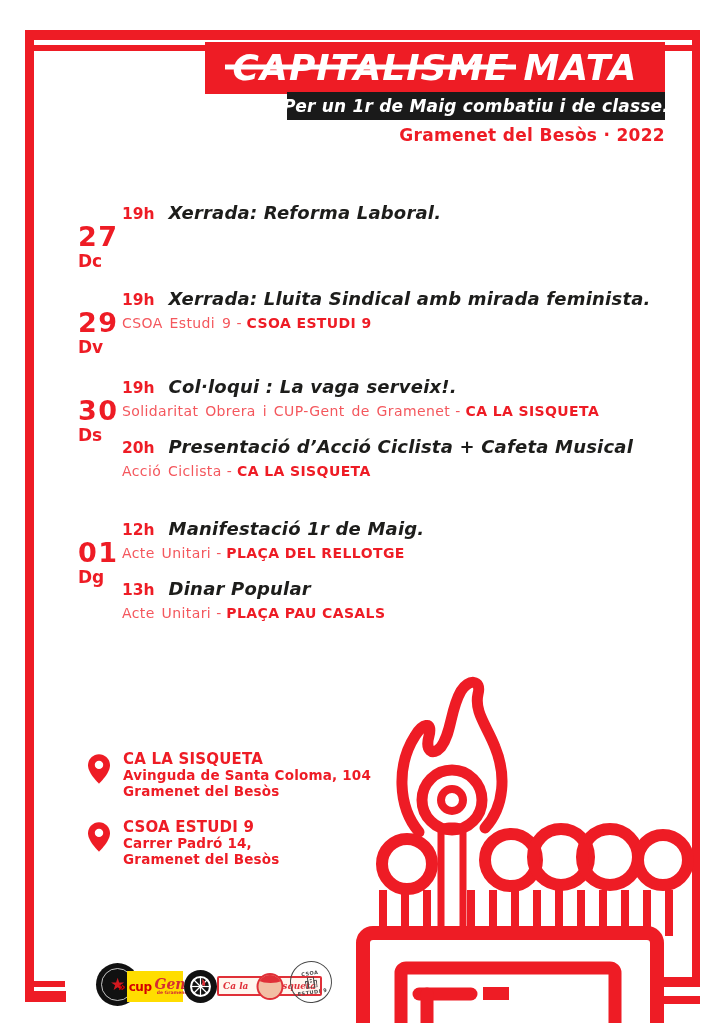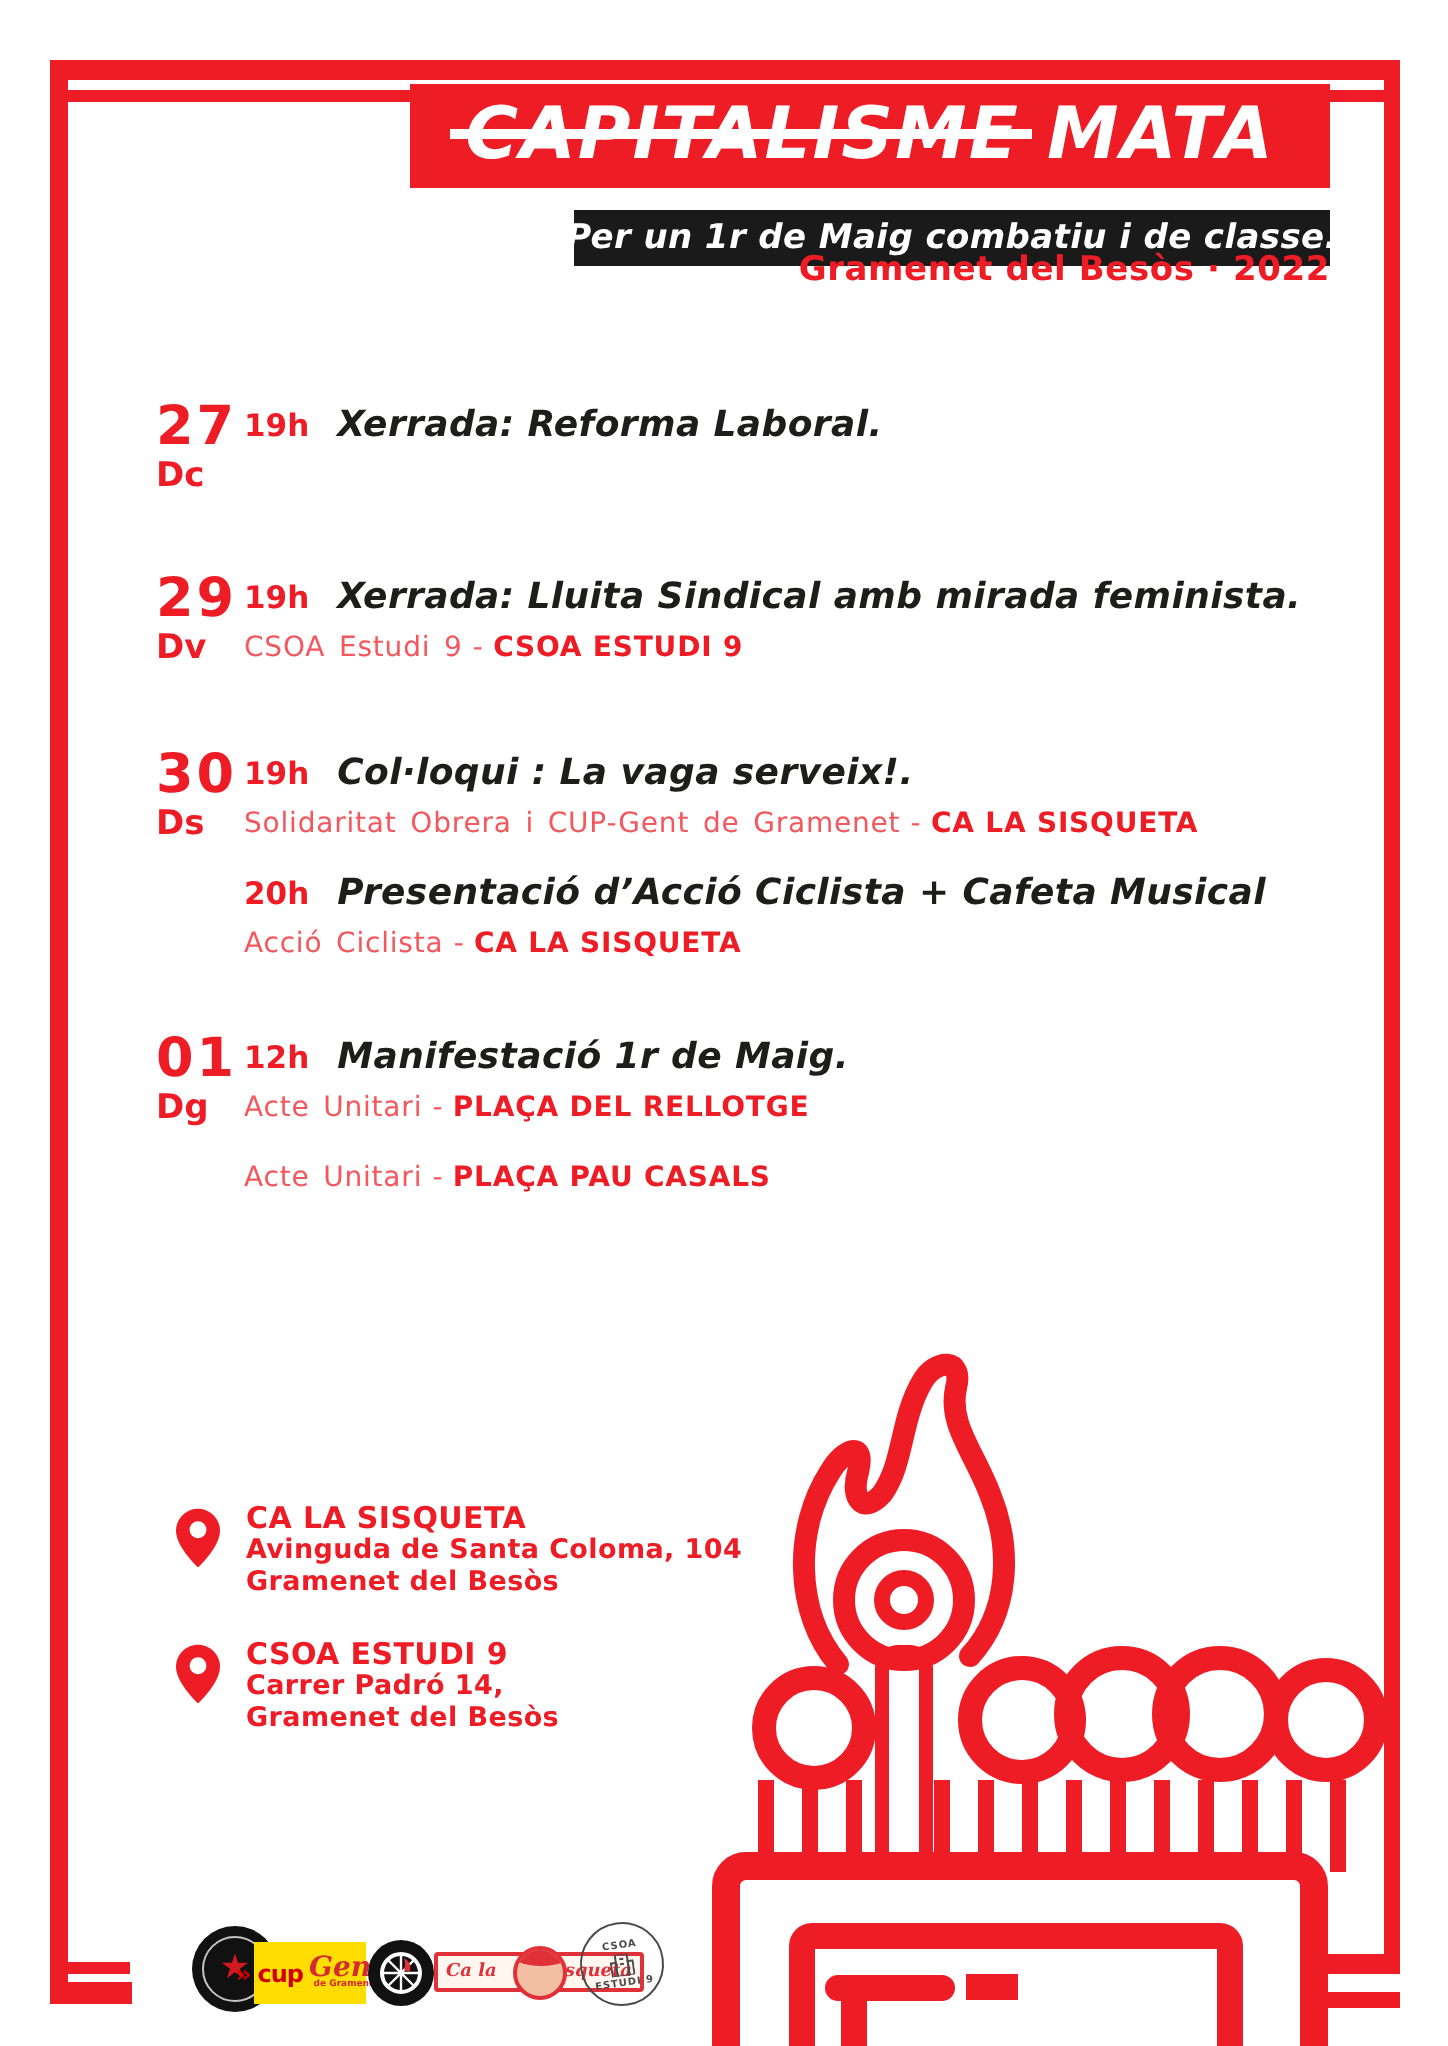--- a/index.html
+++ b/index.html
@@ -28,38 +28,39 @@
   .banner-text{
     color:#fff;font-size:36px;font-weight:800;font-style:italic;
     letter-spacing:1px;white-space:nowrap;line-height:1;
   }
   .strike{position:relative;display:inline-block;}
   .strike::after{
     content:"";position:absolute;left:-8px;right:-6px;top:46%;height:5px;
     background:#fff;transform:translateY(-50%);
   }
   .subtitle-bar{
-    position:absolute;left:287px;top:105px;width:378px;height:28px;
+    position:absolute;left:287px;top:92px;width:378px;height:28px;
     background:#1A1A1A;display:flex;align-items:center;justify-content:center;
   }
   .subtitle-text{
     color:#fff;font-size:17px;font-weight:700;font-style:italic;
     white-space:nowrap;letter-spacing:.2px;
   }
   .tagline{
     position:absolute;right:59px;top:125px;
     color:var(--red);font-size:17px;font-weight:700;letter-spacing:.3px;
     white-space:nowrap;
   }
   
   .event{position:absolute;left:78px;display:flex;}
   .date-col{width:44px;flex:0 0 44px;}
   .date-num{
     color:var(--red);font-size:27px;font-weight:800;letter-spacing:1.5px;
     line-height:1;
+    margin-top:23px;
   }
   .date-day{color:var(--red);font-size:17px;font-weight:600;margin-top:3px;line-height:1;}
   .sessions{padding-top:2px;}
   .session + .session{margin-top:16px;}
   .s-line1{display:flex;align-items:baseline;gap:14px;white-space:nowrap;}
   .time{color:var(--red);font-size:15.5px;font-weight:700;}
   .title{color:var(--dark);font-size:18px;font-weight:700;font-style:italic;letter-spacing:.2px;}
   .s-line2{margin-top:4px;white-space:nowrap;}
   .org{color:var(--light-red);font-size:14px;font-weight:400;letter-spacing:.4px;word-spacing:2px;}
   .sep{color:var(--light-red);font-size:14px;}
@@ -222,20 +223,24 @@
         <span class="time">12h</span>
         <span class="title">Manifestació 1r de Maig.</span>
       </div>
       <div class="s-line2">
         <span class="org">Acte Unitari</span>
         <span class="sep">-</span>
         <span class="venue">PLAÇA DEL RELLOTGE</span>
       </div>
     </div>
     <div class="session">
+      <div class="s-line1">
+        <span class="time">13h</span>
+        <span class="title">Dinar Popular</span>
+      </div>
       <div class="s-line2">
         <span class="org">Acte Unitari</span>
         <span class="sep">-</span>
         <span class="venue">PLAÇA PAU CASALS</span>
       </div>
     </div>
   </div>
 </div>
 
 <div class="location" style="top:752px;">

